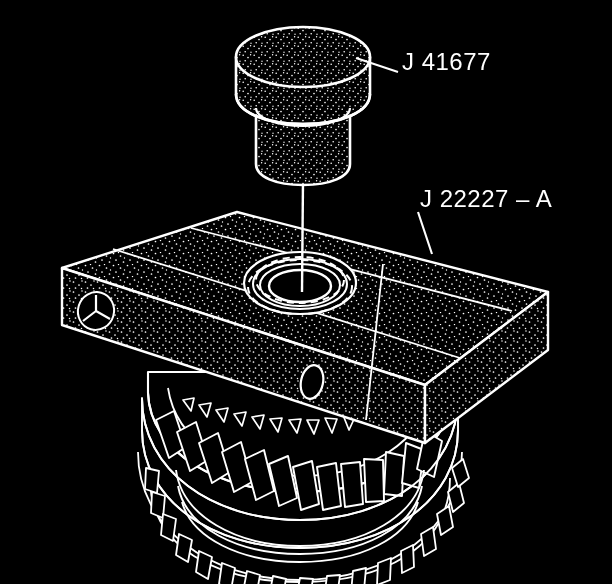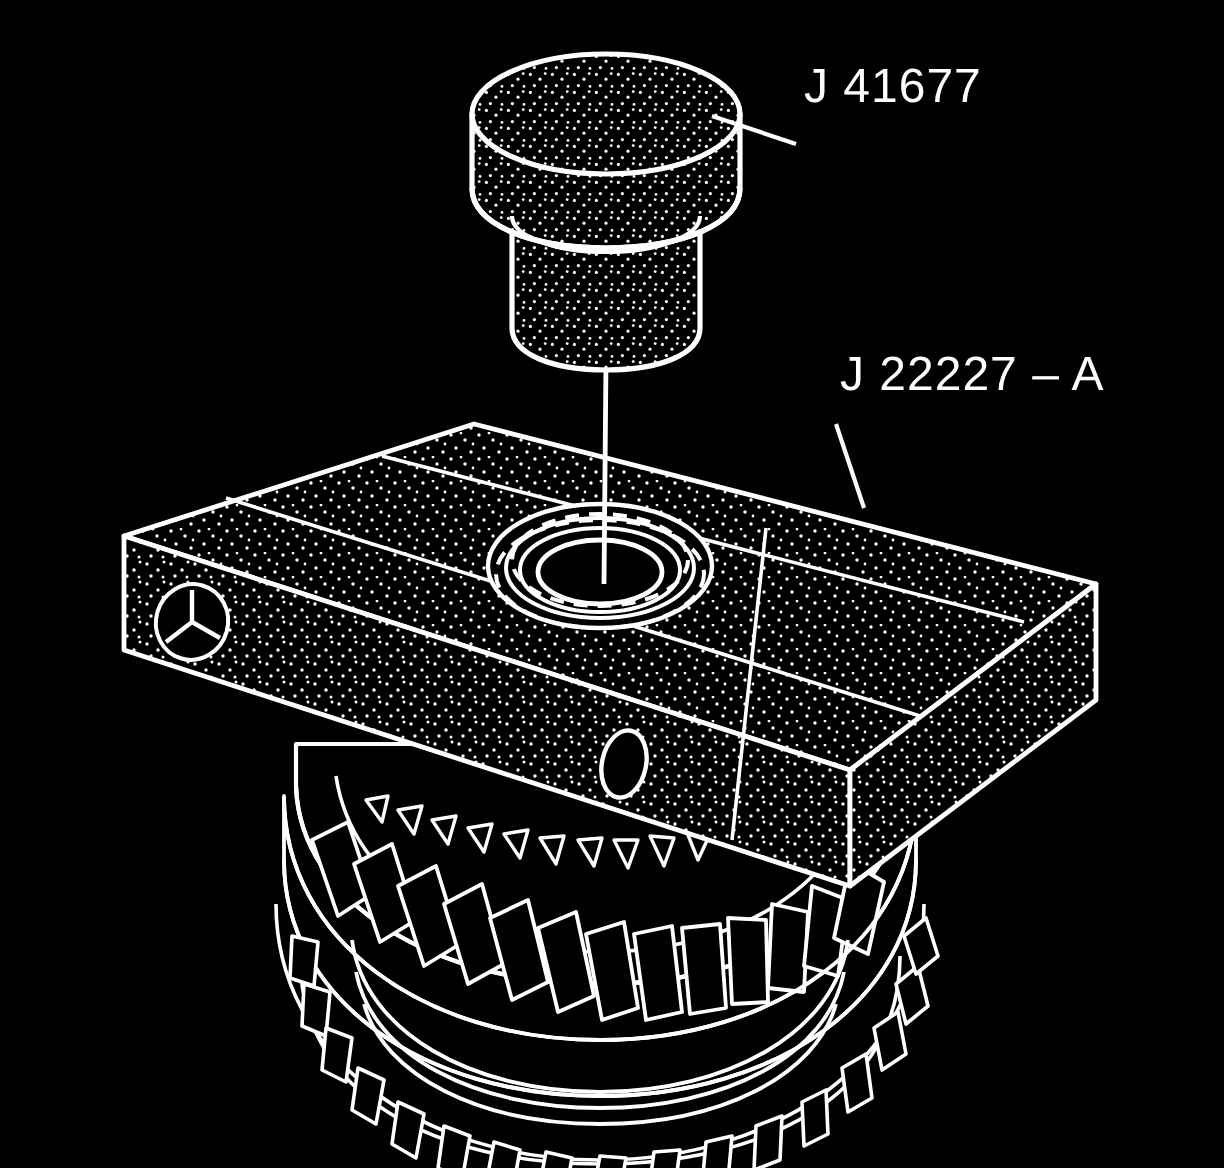--- a/index.html
+++ b/index.html
@@ -25,22 +25,22 @@
   }
   .callout {
     position: absolute;
     color: #ffffff;
     font-family: "Liberation Sans", sans-serif;
     font-size: 24px;
     letter-spacing: 0.5px;
     white-space: nowrap;
     line-height: 1;
   }
-  #label-tool   { left: 402px; top: 32px; }
-  #label-fixture{ left: 420px; top: 176px; }
+  #label-tool   { left: 402px; top: 50px; }
+  #label-fixture{ left: 420px; top: 187px; }
 </style>
 </head>
 <body>
 
 <div id="stage">
 
   <svg id="diagram" viewBox="0 0 612 584">
     <defs>
 
       <pattern id="stipTop" width="14" height="12" patternUnits="userSpaceOnUse">

